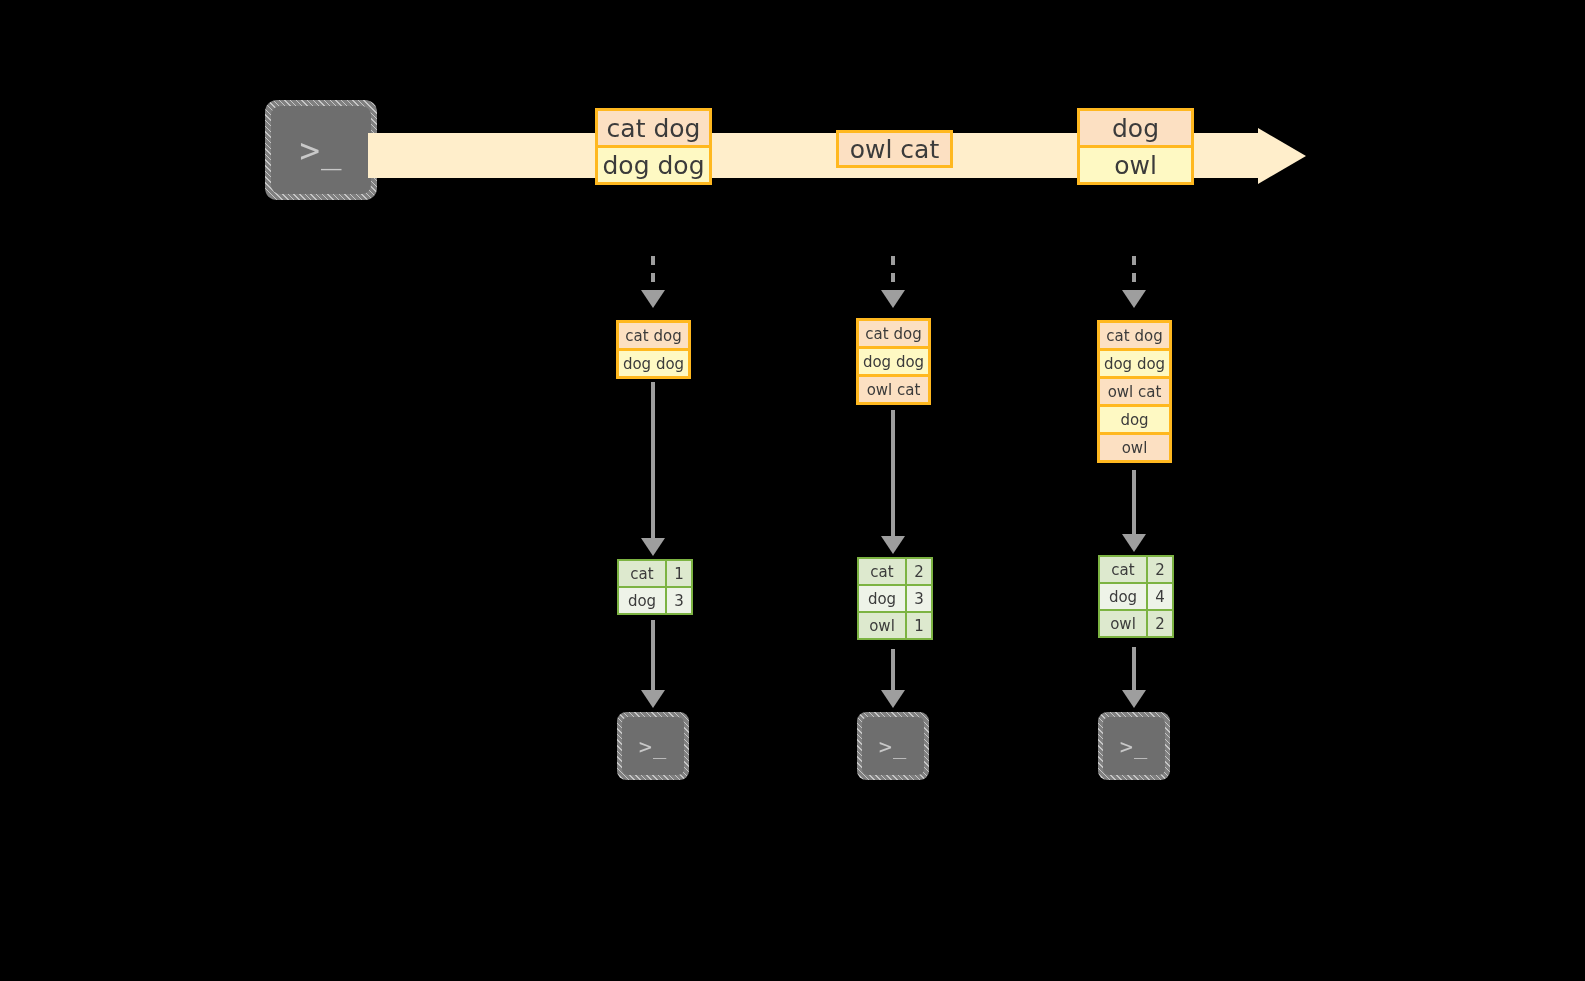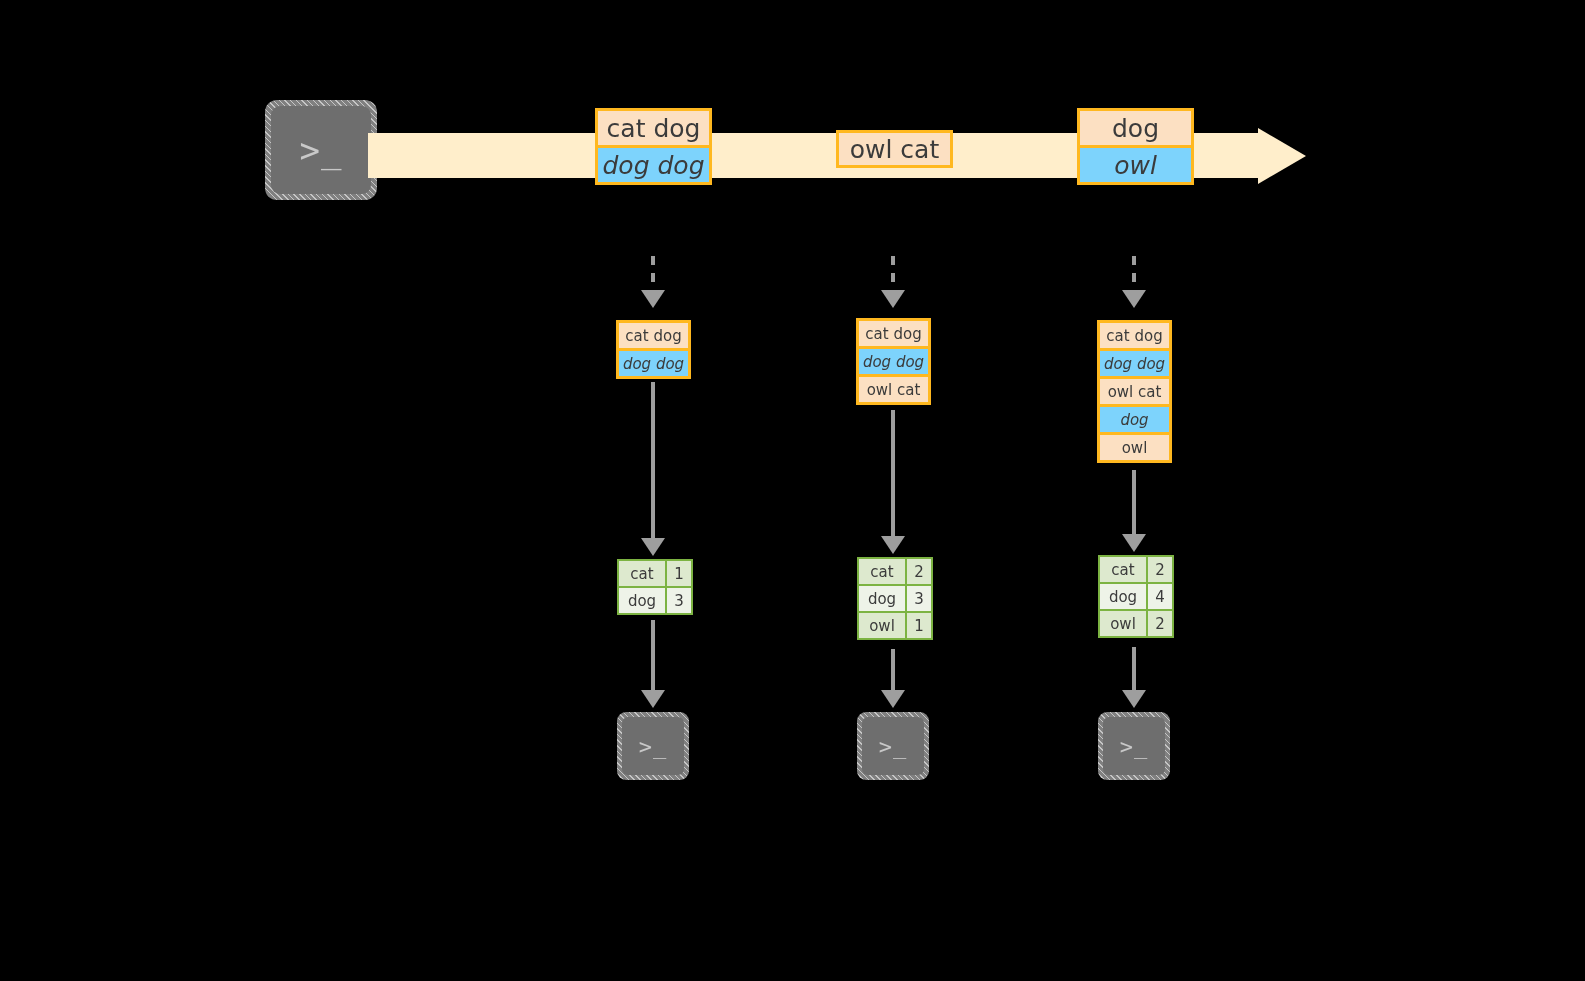--- a/index.html
+++ b/index.html
@@ -67,21 +67,21 @@
     position: absolute;
     box-sizing: border-box;
     border: 3px solid #ffb81f;
     background: #fce0c2;
     display: flex;
     align-items: center;
     justify-content: center;
     color: #3b3b3b;
     white-space: nowrap;
   }
-  .rec.alt { background: #7dd3fc; font-style: italic; }
+  .rec.alt { background: #fef9c3; }
   .rec.top-big { font-size: 25px; }
 
   .stack {
     position: absolute;
   }
   .stack .rec {
     position: relative;
     left: 0; top: 0;
     font-size: 15px;
     width: 100%;

